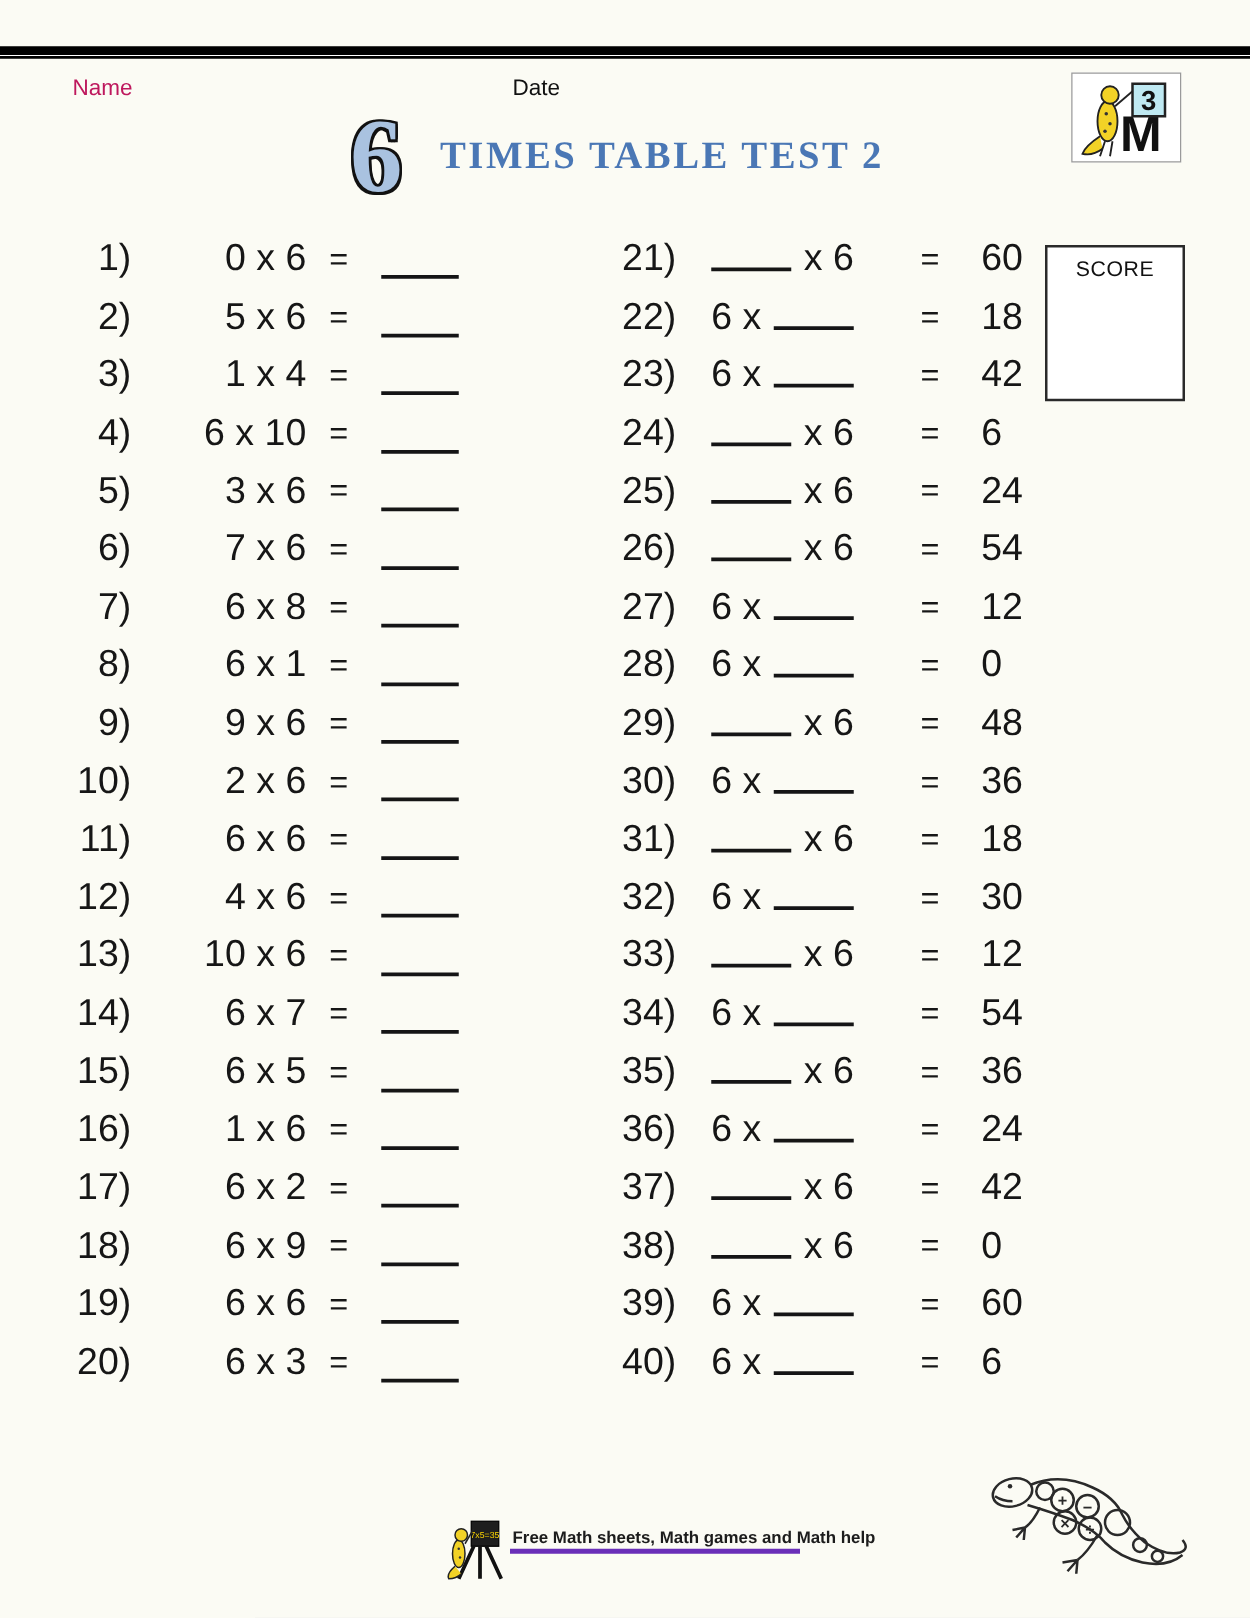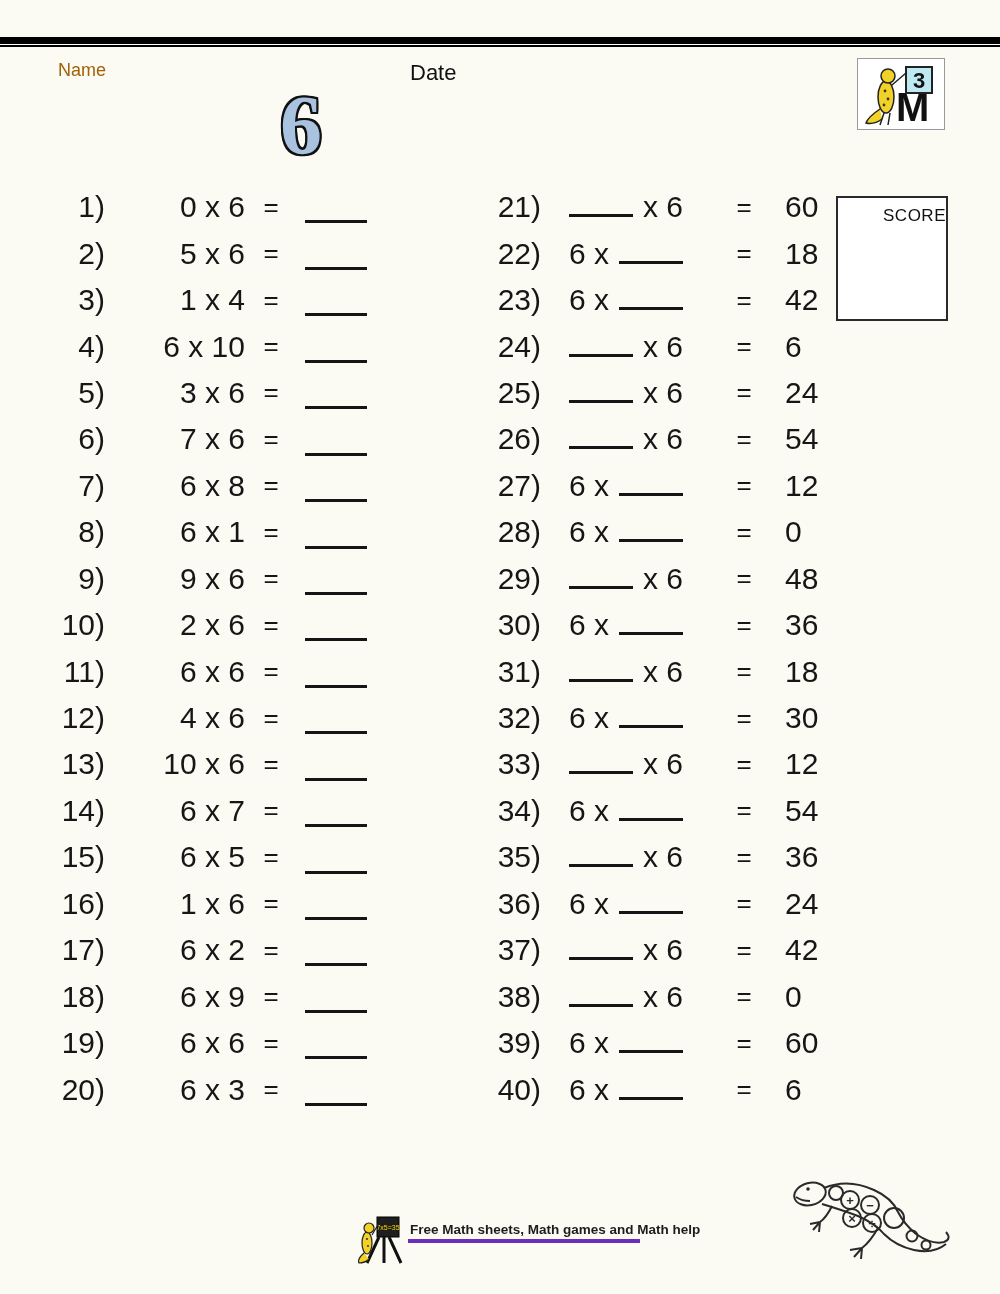--- a/index.html
+++ b/index.html
@@ -6,22 +6,22 @@
   body{font-family:"Liberation Sans",sans-serif;background:#e8e8e8;}
   .page{
     position:relative;width:1000px;height:1294px;margin:0 auto;
     background:#fbfbf4;overflow:hidden;color:#161616;
   }
   
   .top-bar{
     position:absolute;left:0;top:37px;width:1000px;height:10px;
     background:linear-gradient(#000 0 68%,#fff 68% 80%,#000 80% 100%);
   }
-  .name-label{position:absolute;left:58px;top:60px;font-size:18px;font-weight:500;color:#a16207;}
-  .date-label{position:absolute;left:410px;top:60px;font-size:22px;font-weight:500;color:#111;}
+  .name-label{position:absolute;left:58px;top:60px;font-size:18px;font-weight:500;color:#be185d;}
+  .date-label{position:absolute;left:410px;top:60px;font-size:18px;font-weight:500;color:#111;}
 
   
   .header-logo{
     position:absolute;left:857px;top:58px;width:88px;height:72px;
     background:#ffffff;border:1px solid #9a9a9a;box-sizing:border-box;
   }
   
   .big-number{
     position:absolute;left:280px;top:84px;
     font-family:"Liberation Serif",serif;font-weight:bold;font-size:84px;line-height:1;
@@ -30,21 +30,21 @@
                  0 -2px 0 #111,0 2px 0 #111,-2px 0 0 #111,2px 0 0 #111;
   }
   .page-title{
     position:absolute;left:352px;top:106px;
     font-family:"Liberation Serif",serif;font-weight:bold;font-size:31px;
     letter-spacing:2px;color:#4a77b5;
   }
   
   .score-box{
     position:absolute;left:836px;top:196px;width:112px;height:125px;
-    background:#fff;border:2px solid #2a2a2a;box-sizing:border-box;text-align:right;
+    background:#fff;border:2px solid #2a2a2a;box-sizing:border-box;text-align:center;
   }
   .score-box .score-label{display:inline-block;margin-top:8px;font-size:17px;color:#111;letter-spacing:0.5px;}
 
   
   .col{position:absolute;top:184px;}
   .col-left{left:50px;width:340px;}
   .col-right{left:495px;width:340px;}
   .row{display:flex;align-items:center;height:46.45px;font-size:30px;color:#161616;}
   .row .num{width:55px;text-align:right;flex:0 0 auto;}
   .row .expr{width:140px;text-align:right;flex:0 0 auto;}
@@ -100,20 +100,21 @@
         <path d="M22,50 Q10,58 8,64 Q16,66 24,60"></path>
         <path d="M26,54 L22,66 M32,54 L30,66" fill="none"></path>
         <circle cx="27" cy="32" r="1.4" fill="#333" stroke="none"></circle>
         <circle cx="30" cy="40" r="1.4" fill="#333" stroke="none"></circle>
         <circle cx="26" cy="46" r="1.4" fill="#333" stroke="none"></circle>
       </g>
     </svg>
   </div>
 
   <div class="big-number">6</div>
+  <div class="page-title">TIMES TABLE TEST 2</div>
 
   <div class="score-box">
     <span class="score-label">SCORE</span>
   </div>
 
   <div class="col col-left">
       <div class="row">
     <span class="num">1)</span>
     <span class="expr">0 x 6</span>
     <span class="eq">=</span>

